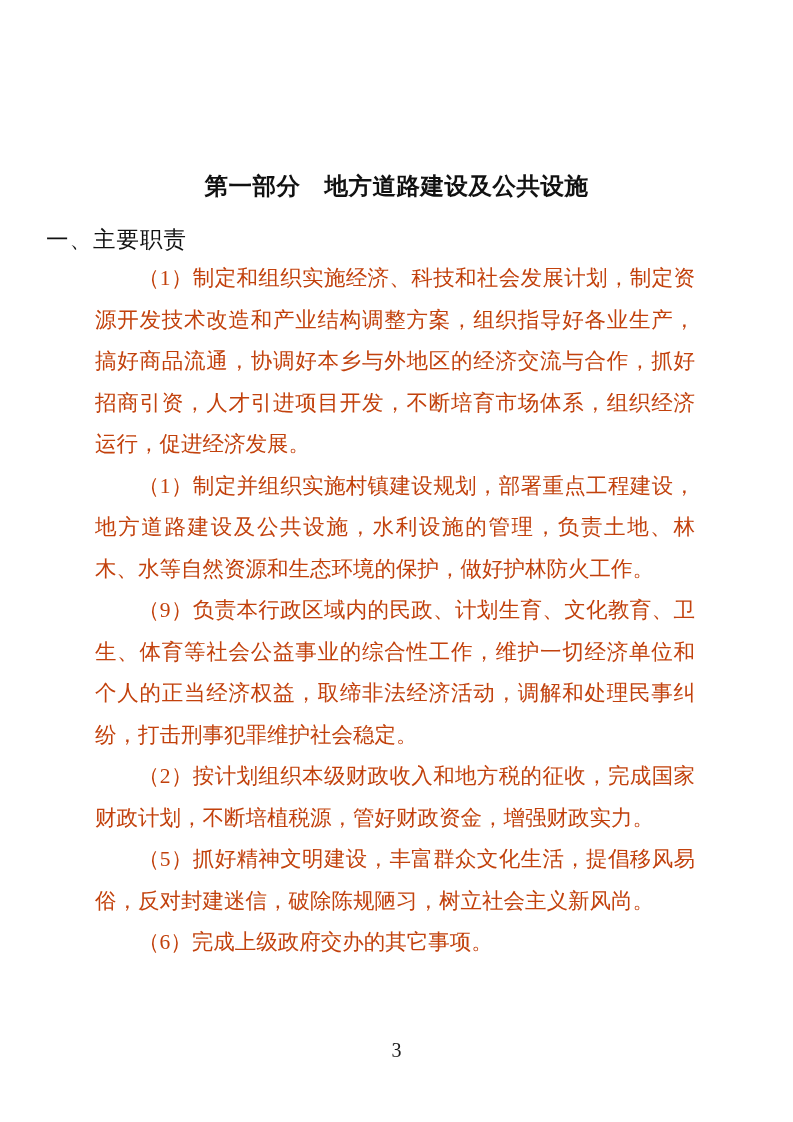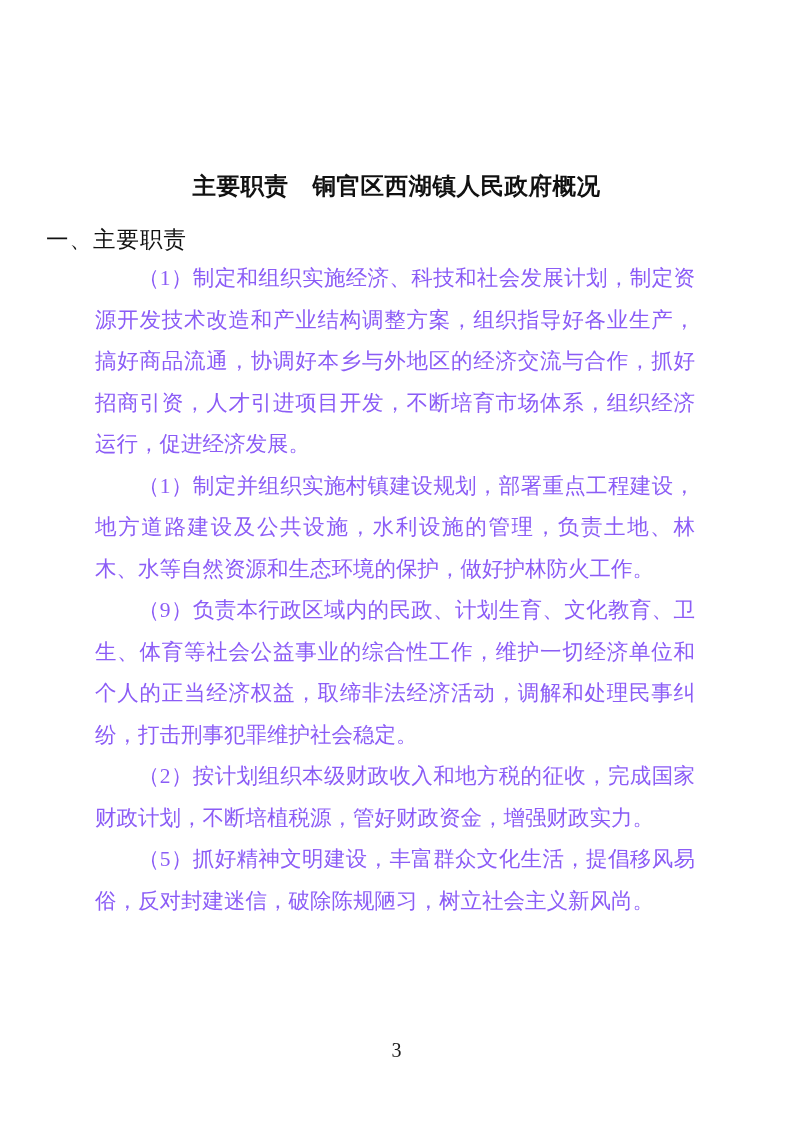--- a/index.html
+++ b/index.html
@@ -37,21 +37,21 @@
     color: #111;
     letter-spacing: 1px;
   }
   .doc-body {
     margin: 0 98px 0 95px;
     width: 600px;
     font-family: "Liberation Serif", serif;
     font-size: 21.5px;
     line-height: 41.5px;
     text-align: justify;
-    color: #8b5cf6;
+    color: #c2410c;
   }
   .doc-body p {
     margin: 0;
     text-indent: 2em;
   }
   .page-number {
     position: absolute;
     top: 1036px;
     left: 0;
     width: 100%;
@@ -60,27 +60,28 @@
     font-size: 20px;
     line-height: 28px;
     color: #1c1c1c;
   }
 </style>
 </head>
 <body>
 
 <div class="page">
 
-  <h1 class="doc-title">主要职责　铜官区西湖镇人民政府概况</h1>
+  <h1 class="doc-title">第一部分　地方道路建设及公共设施</h1>
 
   <h2 class="section-heading">一、主要职责</h2>
 
   <div class="doc-body">
     <p>（1）制定和组织实施经济、科技和社会发展计划，制定资源开发技术改造和产业结构调整方案，组织指导好各业生产，搞好商品流通，协调好本乡与外地区的经济交流与合作，抓好招商引资，人才引进项目开发，不断培育市场体系，组织经济运行，促进经济发展。</p>
     <p>（1）制定并组织实施村镇建设规划，部署重点工程建设，地方道路建设及公共设施，水利设施的管理，负责土地、林木、水等自然资源和生态环境的保护，做好护林防火工作。</p>
     <p>（9）负责本行政区域内的民政、计划生育、文化教育、卫生、体育等社会公益事业的综合性工作，维护一切经济单位和个人的正当经济权益，取缔非法经济活动，调解和处理民事纠纷，打击刑事犯罪维护社会稳定。</p>
     <p>（2）按计划组织本级财政收入和地方税的征收，完成国家财政计划，不断培植税源，管好财政资金，增强财政实力。</p>
     <p>（5）抓好精神文明建设，丰富群众文化生活，提倡移风易俗，反对封建迷信，破除陈规陋习，树立社会主义新风尚。</p>
+    <p>（6）完成上级政府交办的其它事项。</p>
   </div>
 
   <div class="page-number">3</div>
 
 </div>
 
 </body></html>

